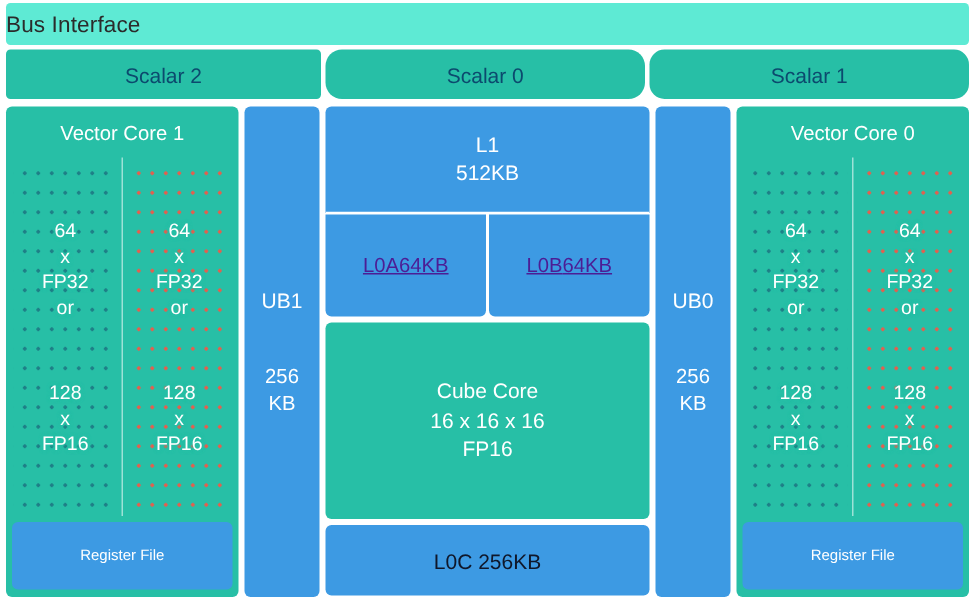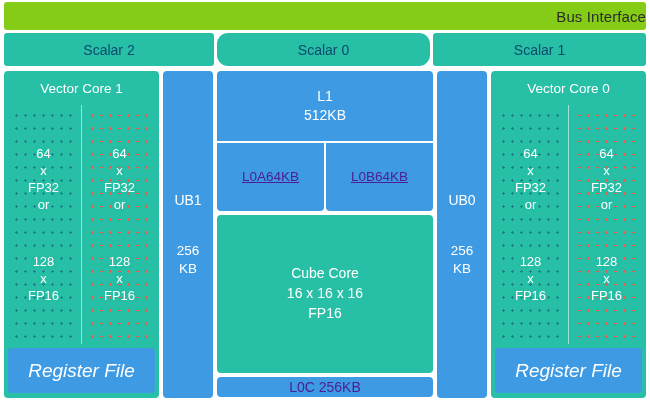--- a/index.html
+++ b/index.html
@@ -22,25 +22,25 @@
     box-sizing: border-box;
   }
 
   
   .bus-bar {
     position: absolute;
     left: 4px;
     top: 2px;
     width: 642px;
     height: 28px;
-    background: #84cc16;
+    background: #5eead4;
     border-radius: 3px;
     display: flex;
     align-items: center;
-    justify-content: flex-end;
+    justify-content: flex-start;
     color: #2b2b2b;
     font-size: 15px;
     letter-spacing: 0.1px;
   }
 
   
   .scalar-row {
     position: absolute;
     left: 4px;
     top: 33px;
@@ -53,21 +53,21 @@
     background: #27bfa6;
     border-radius: 3px;
     display: flex;
     align-items: center;
     justify-content: center;
     color: #0c4a6e;
     font-size: 14px;
   }
   .scalar-cell.s2 { width: 210px; }
   .scalar-cell.s0 { width: 213px; border-radius: 11px; }
-  .scalar-cell.s1 { width: 210px; flex: 1; }
+  .scalar-cell.s1 { width: 210px; flex: 1; border-radius: 10px; }
 
   
   .body-row {
     position: absolute;
     left: 4px;
     top: 71px;
     width: 642px;
     height: 327px;
     display: flex;
     gap: 4px;
@@ -146,22 +146,21 @@
   }
   .vcore-regfile {
     margin: 4px 0 5px 0;
     height: 45px;
     background: #3d9ae3;
     border-radius: 4px;
     display: flex;
     align-items: center;
     justify-content: center;
     color: #ffffff;
-    font-size: 19px;
-    font-style: italic;
+    font-size: 10px;
   }
   .vcore-regwrap {
     padding: 0 4px;
     box-sizing: border-box;
   }
 
   
   .ub {
     width: 50px;
     background: #3d9ae3;
@@ -228,27 +227,27 @@
     display: flex;
     flex-direction: column;
     align-items: center;
     justify-content: center;
     color: #ffffff;
     font-size: 14px;
     line-height: 1.42;
     min-height: 0;
   }
   .l0c {
-    height: 20px;
-    background: #3d9ae3;
-    border-radius: 4px;
-    display: flex;
-    align-items: center;
-    justify-content: center;
-    color: #4c1d95;
+    height: 47px;
+    background: #3d9ae3;
+    border-radius: 4px;
+    display: flex;
+    align-items: center;
+    justify-content: center;
+    color: #0f172a;
     font-size: 14px;
     margin-bottom: 1px;
   }
 </style>
 </head>
 <body>
 
 <div id="diagram">
 
   <div class="bus-bar">

